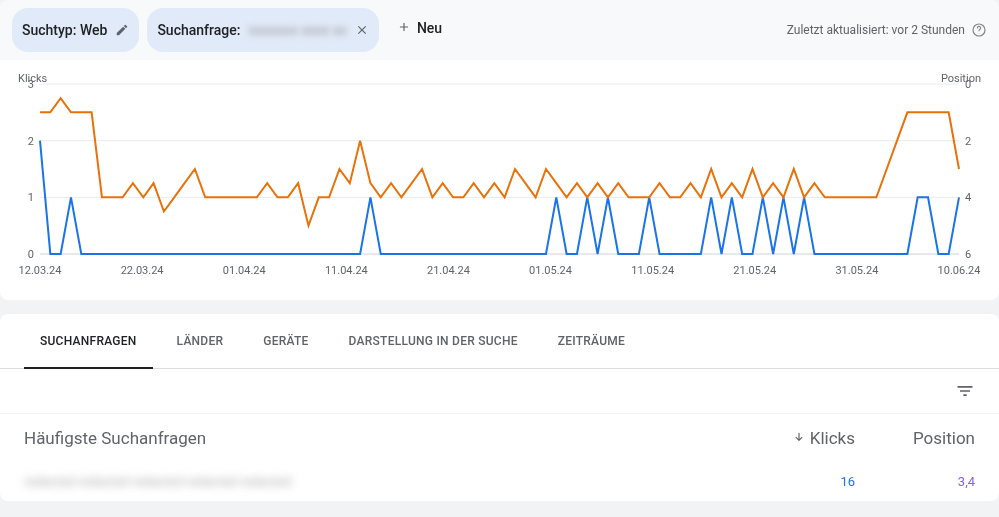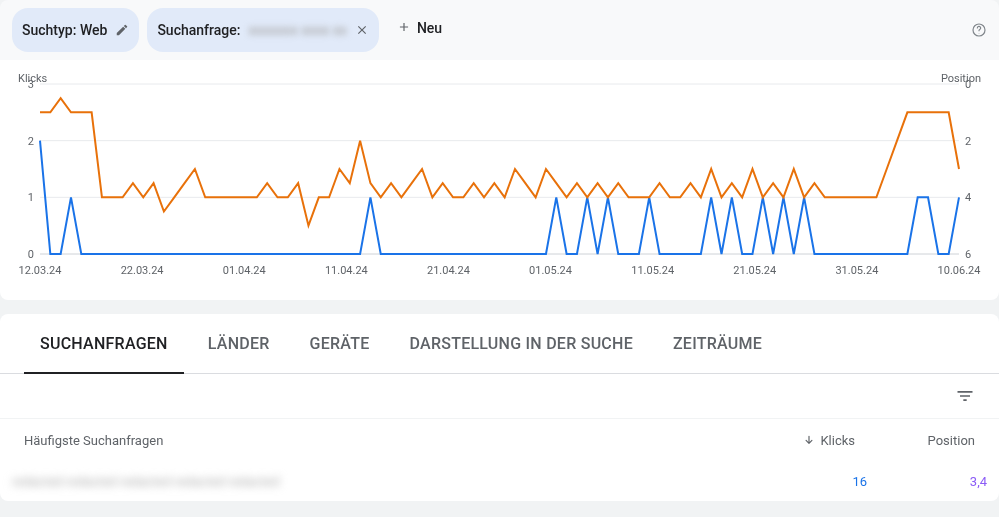--- a/index.html
+++ b/index.html
@@ -29,34 +29,34 @@
 .y-tick-l { font-size: 11px; fill: #5f6368; text-anchor: end; }
 .y-tick-r { font-size: 11px; fill: #5f6368; text-anchor: start; }
 .grid { stroke: #e8eaed; stroke-width: 1; }
 .baseline { stroke: #dadce0; stroke-width: 1; }
 .s1 { stroke: #1a73e8; stroke-width: 2; fill: none; }
 .s2 { stroke: #e8710a; stroke-width: 2; fill: none; }
 
 
 .table-card { background: #fff; margin-top: 14px; border-radius: 8px; }
 .tabs { display: flex; border-bottom: 1px solid #dadce0; padding: 0 24px; gap: 8px; }
-.tab { padding: 20px 16px; font-size: 16px; font-weight: 500; color: #5f6368; letter-spacing: 0.25px; cursor: pointer; position: relative; }
+.tab { padding: 20px 16px; font-size: 12px; font-weight: 500; color: #5f6368; letter-spacing: 0.25px; cursor: pointer; position: relative; }
 .tab.active { color: #202124; }
 .tab.active::after { content: ""; position: absolute; left: 0; right: 0; bottom: -1px; height: 2px; background: #202124; }
 
 .filter-row { display: flex; justify-content: flex-end; padding: 12px 24px; border-bottom: 1px solid #f1f3f4; }
 .filter-icon { width: 20px; height: 20px; fill: #5f6368; cursor: pointer; }
 
-.header-row { display: flex; padding: 14px 24px; font-size: 13px; color: #5f6368; align-items: center; }
+.header-row { display: flex; padding: 14px 24px; font-size: 17px; color: #5f6368; align-items: center; }
 .header-row .col-q { flex: 1; }
 .header-row .col-k { width: 120px; text-align: right; display: flex; align-items: center; justify-content: flex-end; gap: 4px; }
 .header-row .col-p { width: 120px; text-align: right; }
 .sort-icon { width: 14px; height: 14px; fill: #5f6368; }
 
-.data-row { display: flex; padding: 12px 12px; font-size: 13px; align-items: center; }
+.data-row { display: flex; padding: 12px 24px; font-size: 13px; align-items: center; }
 .data-row .col-q { flex: 1; filter: blur(4px); color: #aaa; }
 .data-row .col-k { width: 120px; text-align: right; color: #1a73e8; }
 .data-row .col-p { width: 120px; text-align: right; color: #8b5cf6; }
 </style>
 </head>
 <body>
 
 <div class="page">
 
   <div class="topbar">
@@ -74,20 +74,21 @@
         </svg>
     </div>
     <div class="chip-plain">
       <svg class="chip-icon" viewBox="0 0 24 24" fill="#202124">
           <path d="M19 13h-6v6h-2v-6H5v-2h6V5h2v6h6z"></path>
         </svg>
       <span>Neu</span>
     </div>
     <div class="spacer"></div>
     <div class="updated">
+      <span>Zuletzt aktualisiert: vor 2 Stunden</span>
       <svg class="help-icon" viewBox="0 0 24 24">
           <circle cx="12" cy="12" r="9"></circle>
           <path d="M9.5 9a2.5 2.5 0 1 1 3.5 2.3c-.8.4-1 1-1 1.7" stroke-linecap="round"></path>
           <circle cx="12" cy="17" r="0.6" fill="#80868b" stroke="none"></circle>
         </svg>
     </div>
   </div>
 
   <div class="chart-card">
     <div class="chart-wrap">

